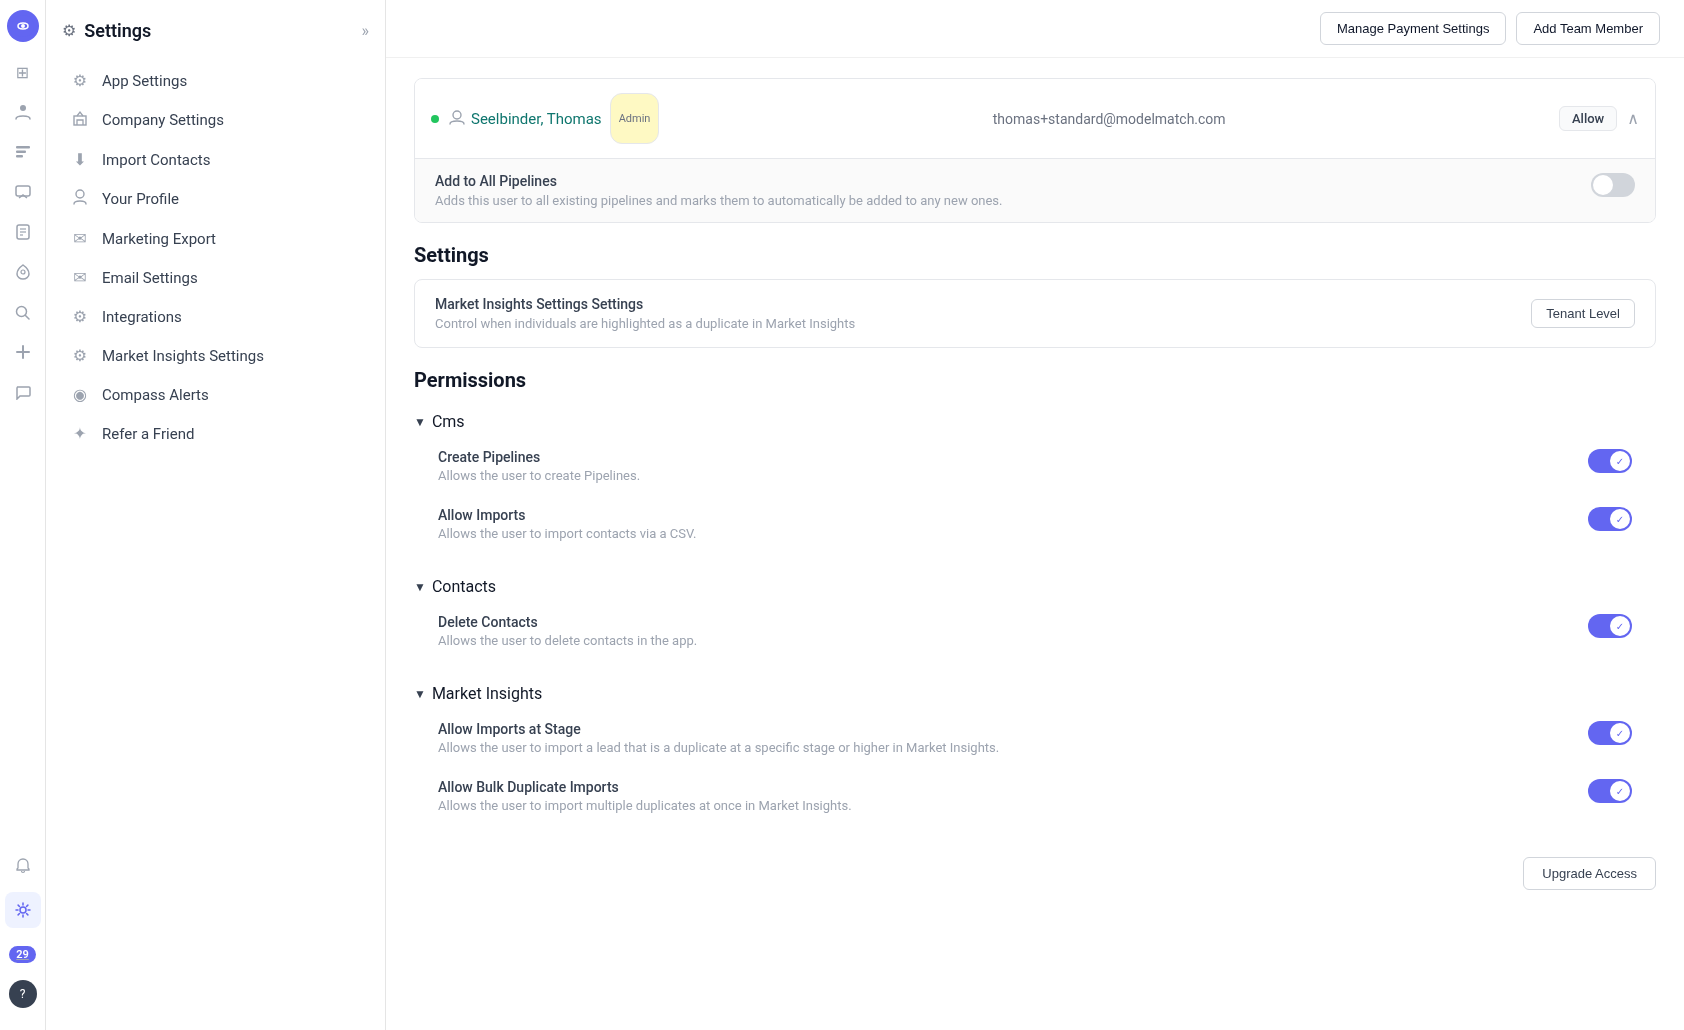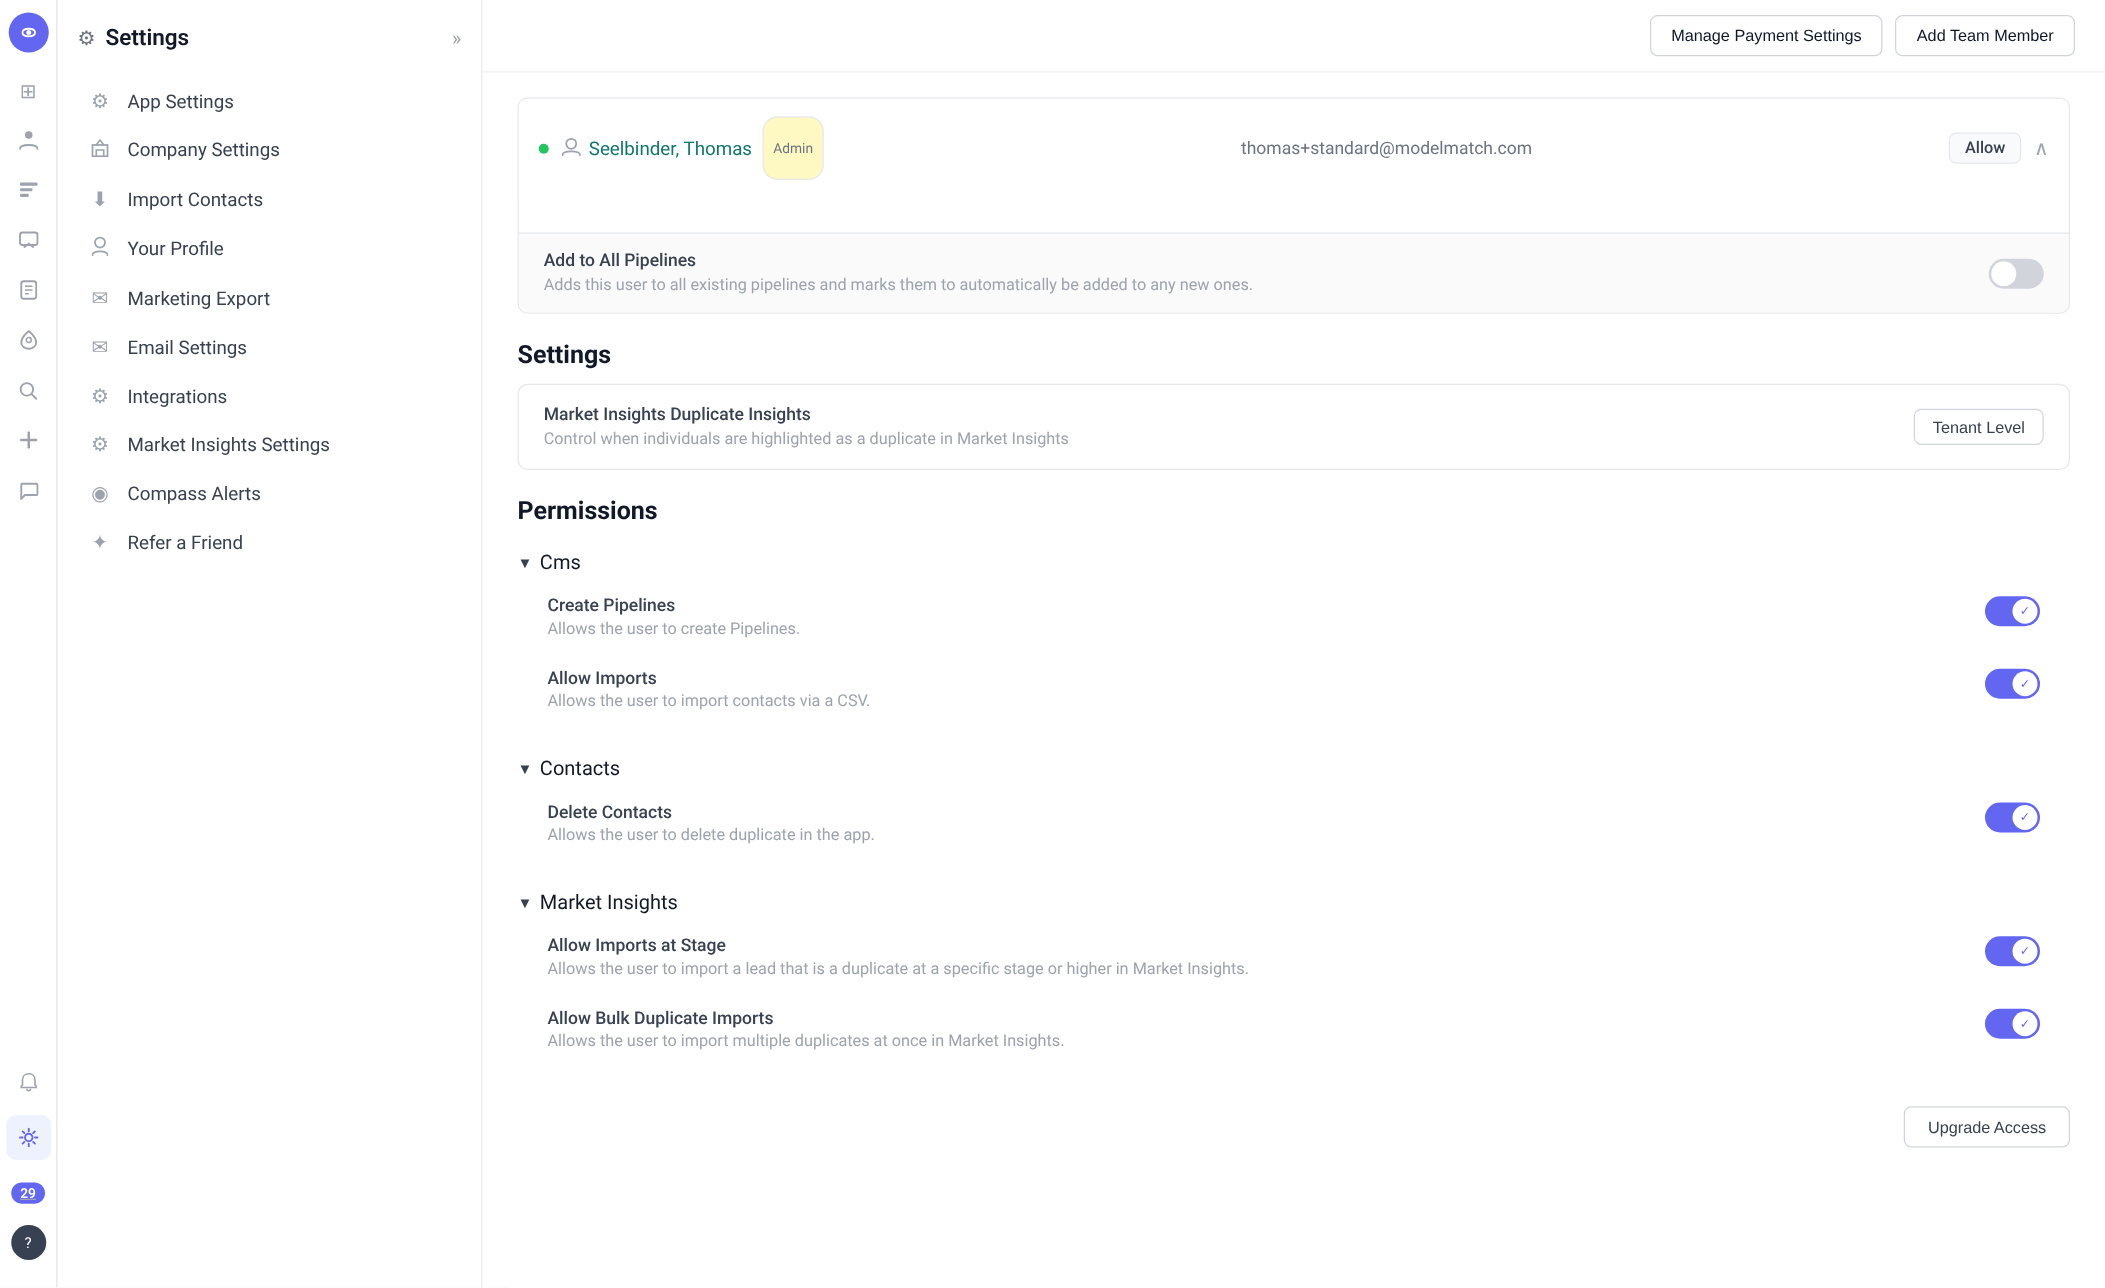--- a/index.html
+++ b/index.html
@@ -195,23 +195,22 @@
       font-weight: 500;
     }
     .chevron-up { color: #9ca3af; margin-left: 10px; cursor: pointer; }
 
     
     .pipeline-row {
       border-top: 1px solid #e5e7eb;
       padding: 14px 20px;
       background: #fafafa;
       display: flex;
-      align-items: center;
+      align-items: flex-start;
       justify-content: space-between;
-      margin-top: 28px;
     }
     .pipeline-info .pipeline-title {
       font-size: 14px;
       font-weight: 500;
       color: #374151;
       margin-bottom: 4px;
     }
     .pipeline-info .pipeline-desc {
       font-size: 13px;
       color: #9ca3af;
@@ -511,21 +510,21 @@
             <div class="toggle-thumb"></div>
           </div>
         </div>
       </div>
     </div>
 
     <div>
       <h2 class="section-title">Settings</h2>
       <div class="settings-card">
         <div class="settings-card-info">
-          <div class="card-title">Market Insights Duplicate Insights</div>
+          <div class="card-title">Market Insights Settings Settings</div>
           <div class="card-desc">Control when individuals are highlighted as a duplicate in Market Insights</div>
         </div>
         <button class="tenant-btn">Tenant Level</button>
       </div>
     </div>
 
     <div class="permissions-section">
       <h2 class="section-title">Permissions</h2>
 
       <div class="perm-group">
@@ -562,21 +561,21 @@
       </div>
 
       <div class="perm-group">
         <div class="perm-group-header">
           <span style="color:#374151; font-size:12px;">▼</span>
           <span class="group-title">Contacts</span>
         </div>
         <div class="perm-item">
           <div class="perm-item-info">
             <div class="perm-title">Delete Contacts</div>
-            <div class="perm-desc">Allows the user to delete duplicate in the app.</div>
+            <div class="perm-desc">Allows the user to delete contacts in the app.</div>
           </div>
           <div class="toggle">
             <div class="toggle-track on">
               <div class="toggle-thumb">
                 <span class="toggle-check">✓</span>
               </div>
             </div>
           </div>
         </div>
       </div>

